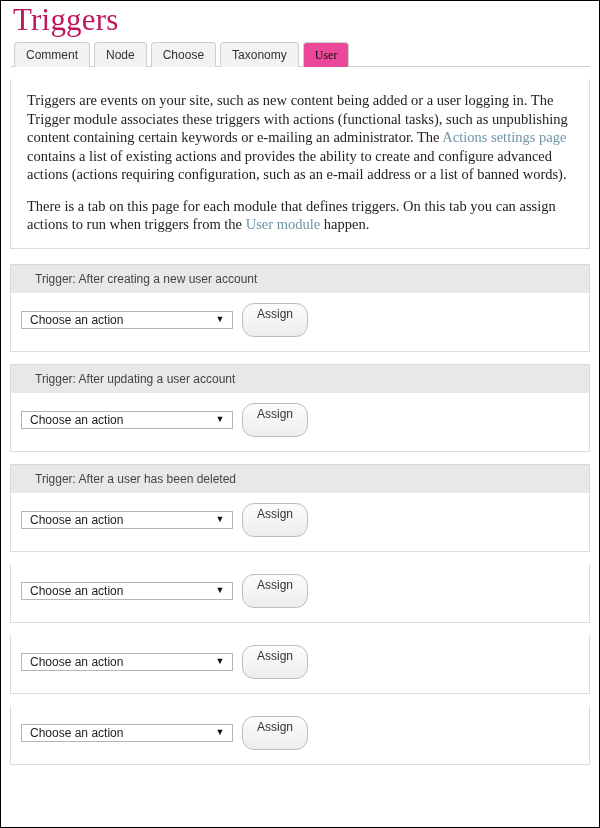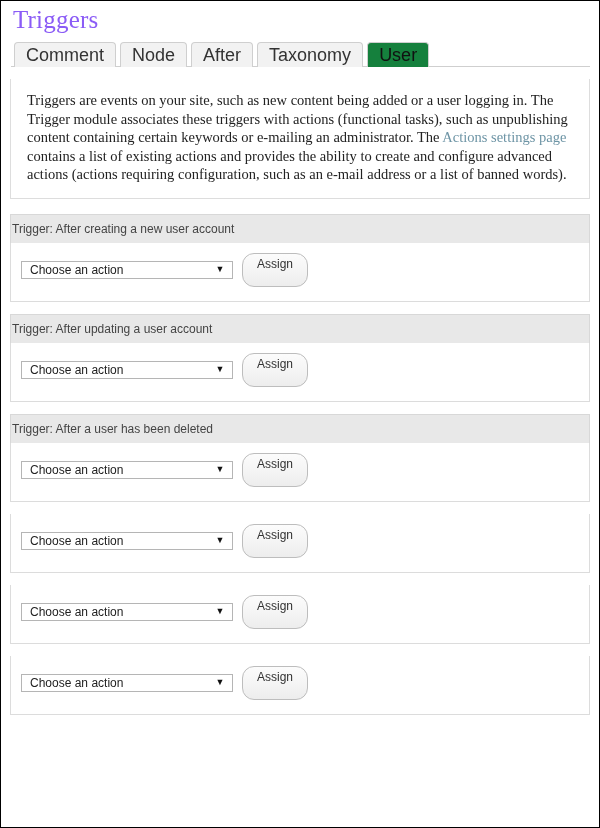--- a/index.html
+++ b/index.html
@@ -21,23 +21,23 @@
     width: 598px;
     height: 826px;
     background: #ffffff;
     box-sizing: border-box;
     padding: 0 9px;
   }
 
   
   .page-title {
     font-family: "Liberation Serif", serif;
-    font-size: 25px;
+    font-size: 31px;
     font-weight: normal;
-    color: #8b5cf6;
+    color: #be185d;
     margin: 4px 0 2px 3px;
     line-height: 30px;
     letter-spacing: 0.2px;
   }
 
   
   .tabs-wrap {
     position: relative;
     margin: 5px 0 0 1px;
     height: 26px;
@@ -45,38 +45,39 @@
   }
   .tabs {
     display: flex;
     align-items: flex-end;
     gap: 4px;
     height: 26px;
     padding-left: 3px;
   }
   .tab {
     font-family: "Liberation Sans", sans-serif;
-    font-size: 18px;
+    font-size: 12px;
     line-height: 12px;
     color: #333333;
     background: #f2f2f2;
     border: 1px solid #cfcfcf;
     border-bottom: none;
     border-radius: 4px 4px 0 0;
     padding: 6px 11px 6px 11px;
     position: relative;
     top: 1px;
     white-space: nowrap;
     cursor: default;
   }
   .tab.active {
-    background: #15803d;
+    background: #ec4899;
     color: #111111;
     position: relative;
     z-index: 3;
+    font-family: Liberation Serif, serif;
   }
   .tab.active::after {
     content: "";
     position: absolute;
     left: 0;
     right: 0;
     bottom: -1px;
     height: 1px;
     background: #ffffff;
   }
@@ -109,21 +110,21 @@
     background: #ffffff;
   }
   .trigger-header {
     background: #e8e8e8;
     border: 1px solid #d8d8d8;
     border-bottom: none;
     font-family: "Liberation Sans", sans-serif;
     font-size: 12px;
     line-height: 14px;
     color: #444444;
-    padding: 7px 0 7px 1px;
+    padding: 7px 0 7px 24px;
   }
   .trigger-body {
     border: 1px solid #dcdcdc;
     border-top: none;
     padding: 10px 10px 14px 10px;
     display: flex;
     align-items: center;
     gap: 9px;
     background: #ffffff;
   }
@@ -180,33 +181,34 @@
 
   <div class="tabs-wrap">
     <div class="tabs">
       <div class="tab">
         <span>Comment</span>
       </div>
       <div class="tab">
         <span>Node</span>
       </div>
       <div class="tab">
-        <span>After</span>
+        <span>Choose</span>
       </div>
       <div class="tab">
         <span>Taxonomy</span>
       </div>
       <div class="tab active">
         <span>User</span>
       </div>
     </div>
   </div>
 
   <div class="intro">
     <p><span>Triggers are events on your site, such as new content being added or a user logging in. The Trigger module associates these triggers with actions (functional tasks), such as unpublishing content containing certain keywords or e-mailing an administrator. The </span><a href="#">Actions settings page</a><span> contains a list of existing actions and provides the ability to create and configure advanced actions (actions requiring configuration, such as an e-mail address or a list of banned words).</span></p>
+    <p><span>There is a tab on this page for each module that defines triggers. On this tab you can assign actions to run when triggers from the </span><a href="#">User module</a><span> happen.</span></p>
   </div>
 
   <div class="triggers">
 
     <div class="trigger-section">
       <div class="trigger-header">Trigger: After creating a new user account</div>
       <div class="trigger-body">
         <div class="action-select">
           <span class="sel-label">Choose an action</span>
           <span class="caret">▼</span>

